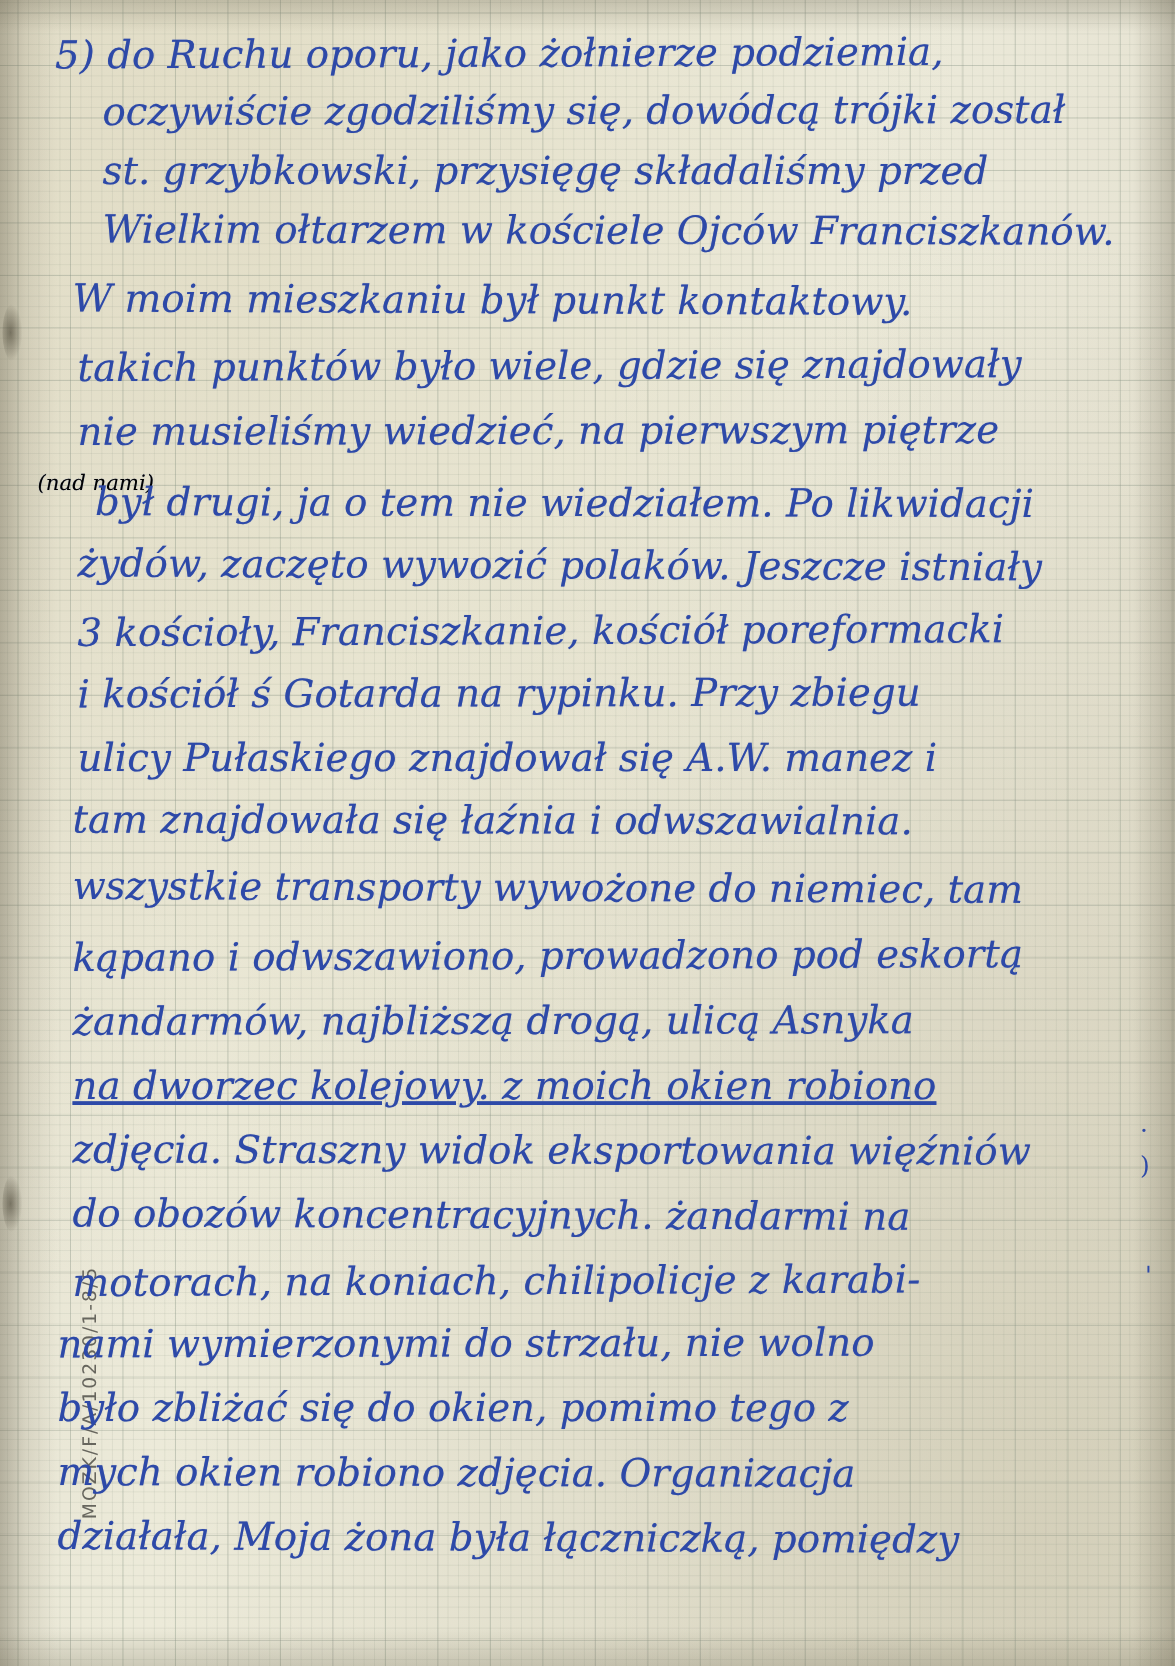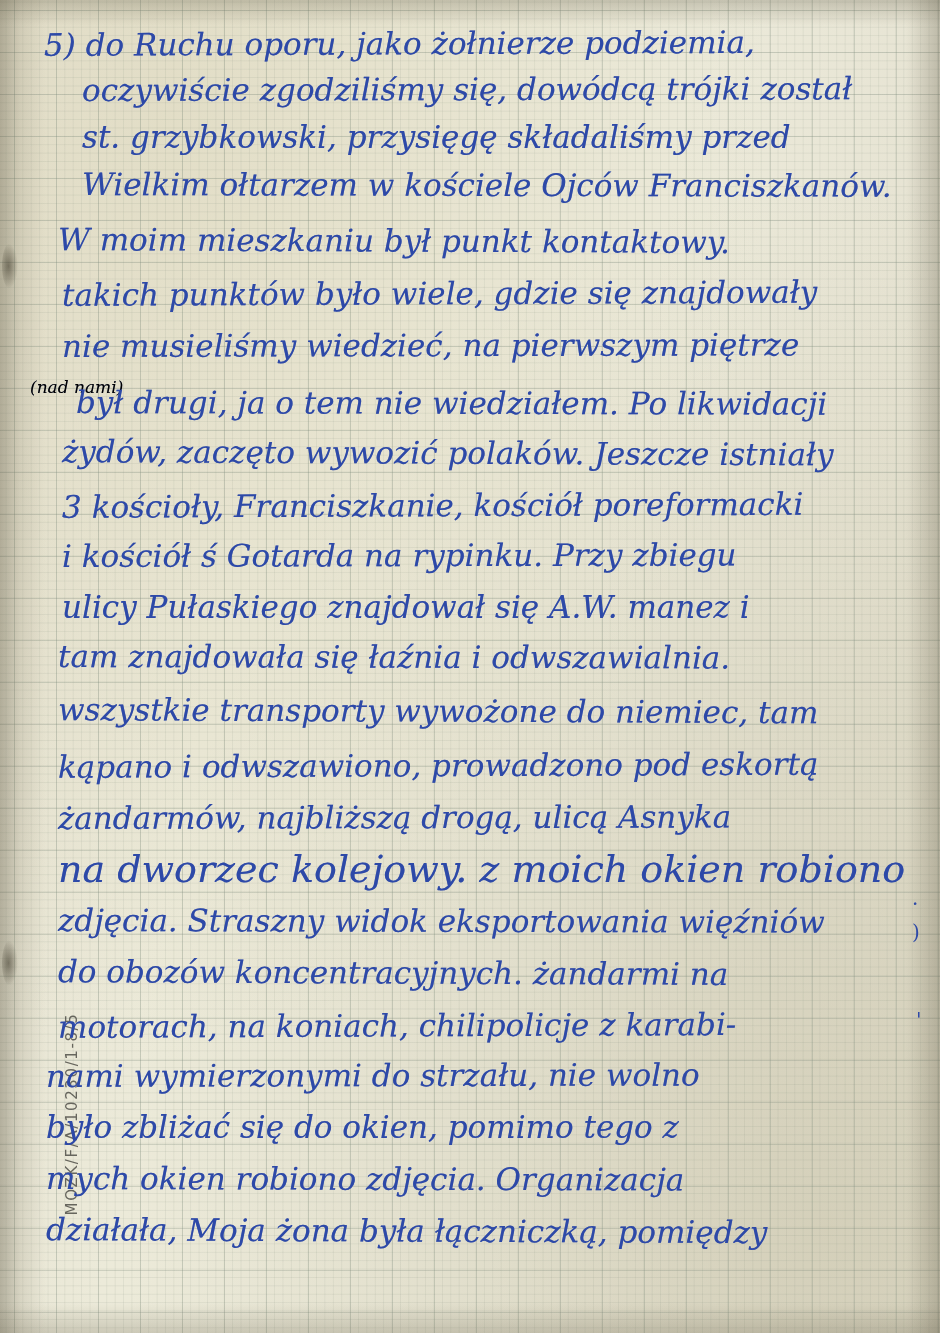--- a/index.html
+++ b/index.html
@@ -165,21 +165,21 @@
       <div class="line ins" style="top: 370px; left: 30px; font-size: 17px; transform: rotate(0deg);">(nad nami)</div>
       <div class="line" style="top: 386px; left: 76px; font-size: 31px; transform: rotate(0.12deg);">był drugi, ja o tem nie wiedziałem. Po likwidacji</div>
       <div class="line" style="top: 436px; left: 62px; font-size: 31px; transform: rotate(0.24deg);">żydów, zaczęto wywozić polaków. Jeszcze istniały</div>
       <div class="line" style="top: 488px; left: 62px; font-size: 31px; transform: rotate(-0.24deg);">3 kościoły, Franciszkanie, kościół poreformacki</div>
       <div class="line" style="top: 538px; left: 62px; font-size: 31px; transform: rotate(-0.12deg);">i kościół ś Gotarda na rypinku. Przy zbiegu</div>
       <div class="line" style="top: 590px; left: 62px; font-size: 31px; transform: rotate(0deg);">ulicy Pułaskiego znajdował się A.W. manez i</div>
       <div class="line" style="top: 640px; left: 58px; font-size: 31px; transform: rotate(0.12deg);">tam znajdowała się łaźnia i odwszawialnia.</div>
       <div class="line" style="top: 694px; left: 58px; font-size: 31px; transform: rotate(0.24deg);">wszystkie transporty wywożone do niemiec, tam</div>
       <div class="line" style="top: 748px; left: 58px; font-size: 31px; transform: rotate(-0.24deg);">kąpano i odwszawiono, prowadzono pod eskortą</div>
       <div class="line" style="top: 800px; left: 58px; font-size: 31px; transform: rotate(-0.12deg);">żandarmów, najbliższą drogą, ulicą Asnyka</div>
-      <div class="line" style="top: 852px; left: 58px; font-size: 38px; transform: rotate(0deg);">na dworzec kolejowy. z moich okien robiono</div>
+      <div class="line" style="top: 852px; left: 58px; font-size: 31px; transform: rotate(0deg); text-decoration: underline;">na dworzec kolejowy. z moich okien robiono</div>
       <div class="line" style="top: 904px; left: 58px; font-size: 31px; transform: rotate(0.12deg);">zdjęcia. Straszny widok eksportowania więźniów</div>
       <div class="line" style="top: 956px; left: 58px; font-size: 31px; transform: rotate(0.24deg);">do obozów koncentracyjnych. żandarmi na</div>
       <div class="line" style="top: 1008px; left: 58px; font-size: 31px; transform: rotate(-0.24deg);">motorach, na koniach, chilipolicje z karabi-</div>
       <div class="line" style="top: 1058px; left: 46px; font-size: 31px; transform: rotate(-0.12deg);">nami wymierzonymi do strzału, nie wolno</div>
       <div class="line" style="top: 1110px; left: 46px; font-size: 31px; transform: rotate(0deg);">było zbliżać się do okien, pomimo tego z</div>
       <div class="line" style="top: 1162px; left: 46px; font-size: 31px; transform: rotate(0.12deg);">mych okien robiono zdjęcia. Organizacja</div>
       <div class="line" style="top: 1214px; left: 46px; font-size: 31px; transform: rotate(0.24deg);">działała, Moja żona była łączniczką, pomiędzy</div>
     </div>
 
 <div class="tick" style="top: 892px; left: 912px;">·</div>

